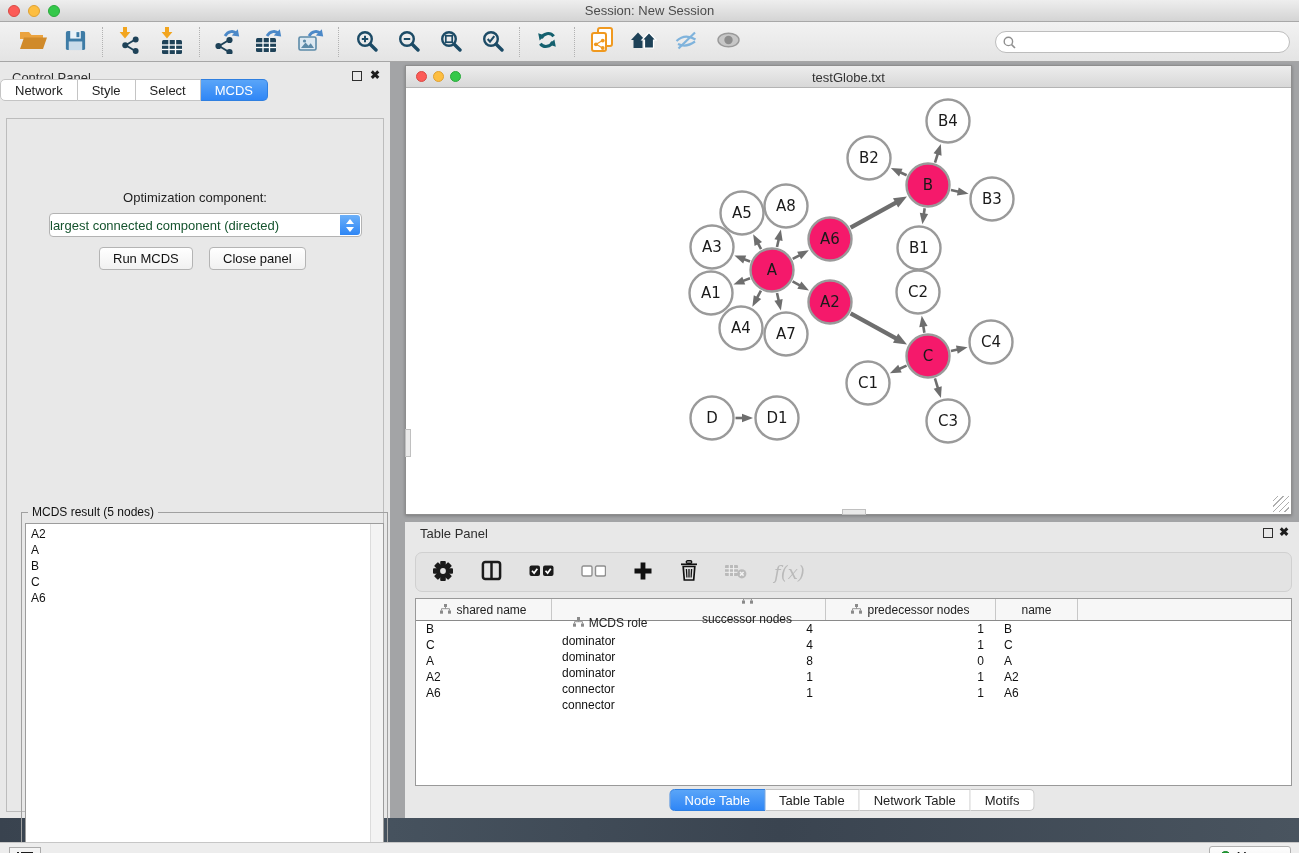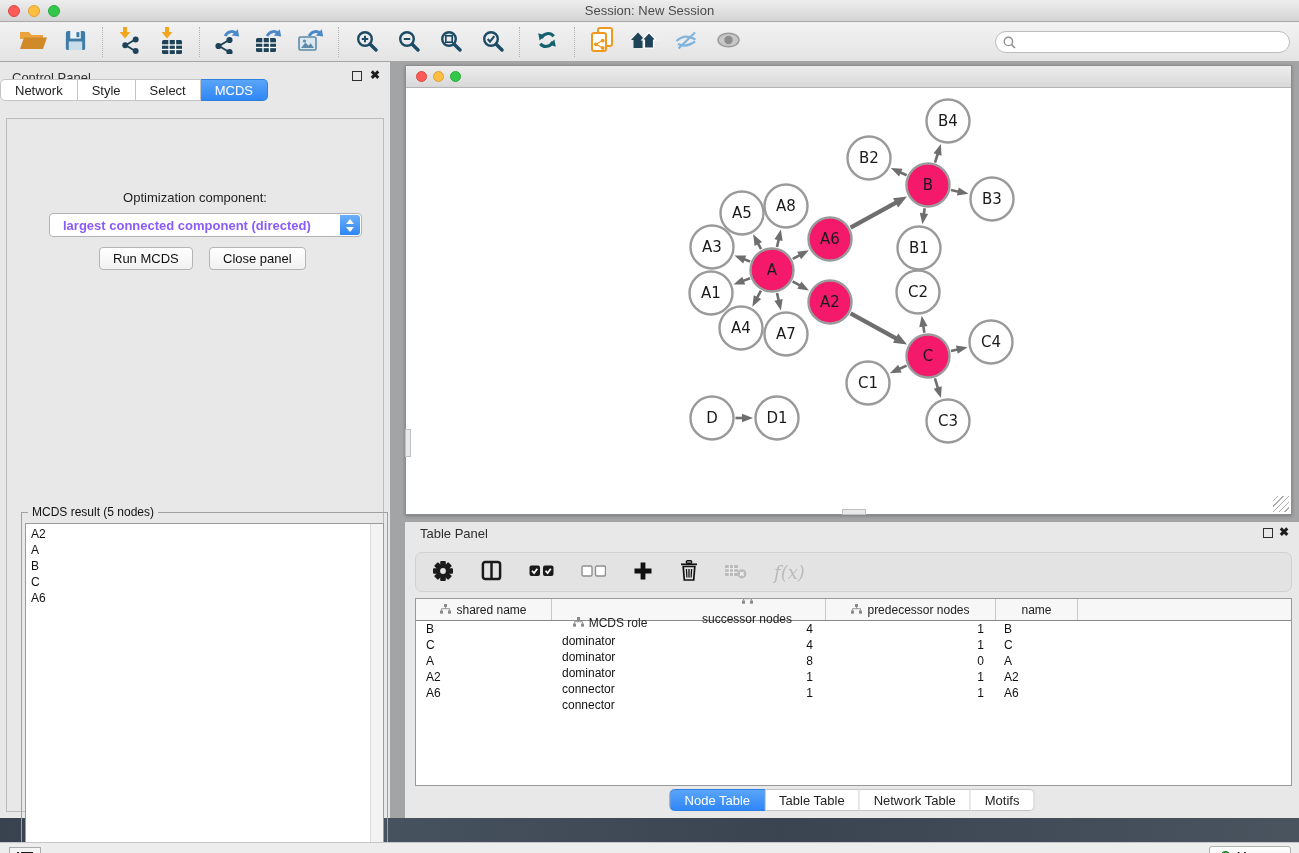--- a/index.html
+++ b/index.html
@@ -45,22 +45,22 @@
   .tabbar { position:absolute; top:17px; left:0; width:100%; display:flex; }
   .tab { height:22px; line-height:21px; padding:0 14px; font-size:13px; background:#fff;
     border:1px solid #c4c4c4; border-left:none; color:#222; }
   .tab:first-child { border-left:1px solid #c4c4c4; border-radius:5px 0 0 5px; }
   .tab:last-child { border-radius:0 5px 5px 0; }
   .tab.selected { background:linear-gradient(#5aa5f8,#2f86f6); border-color:#2f7fe0; color:#fff; }
   .cp-body { position:absolute; left:6px; top:56px; width:378px; height:694px;
     border:1px solid #bcbcbc; background:#e8e8e8; }
   .opt-label { position:absolute; left:0; right:0; top:71px; text-align:center; font-size:13px; color:#1f1f1f; }
   .criterion { position:absolute; left:42px; top:94px; width:313px; height:24px; background:#fff;
-    border:1px solid #b3b3b3; border-radius:4px; font-size:13px; color:#8b5cf6;
-    display:flex; align-items:center; padding-left:13px;font-weight:bold; }
+    border:1px solid #b3b3b3; border-radius:4px; font-size:13px; color:#14532d;
+    display:flex; align-items:center; padding-left:0; }
   .criterion .spin { position:absolute; right:1px; top:1px; bottom:1px; width:20px;
     background:linear-gradient(#6cb0f9,#2e86f5); border-radius:0 3px 3px 0;
     display:flex; flex-direction:column; align-items:center; justify-content:center; gap:3px; }
   .arr-up { width:0; height:0; border-left:4px solid transparent; border-right:4px solid transparent; border-bottom:5px solid #fff; }
   .arr-dn { width:0; height:0; border-left:4px solid transparent; border-right:4px solid transparent; border-top:5px solid #fff; }
   .btn { position:absolute; height:23px; background:linear-gradient(#ffffff,#f1f1f1);
     border:1px solid #b4b4b4; border-radius:4px; font-size:13px; color:#111;
     font-family:"Liberation Sans",sans-serif; padding:0 13px; }
   .run-btn { left:92px; top:128px; }
   .closep-btn { left:202px; top:128px; }
@@ -347,20 +347,21 @@
   </div>
 </div>
 
 <div class="net-window">
   <div class="net-titlebar">
     <div class="lights net">
       <div class="light red"></div>
       <div class="light yellow"></div>
       <div class="light green"></div>
     </div>
+    <div class="title">testGlobe.txt</div>
   </div>
   <div class="net-canvas">
     <svg id="graph-svg" width="884" height="426">
         <g>
           <line x1="343.01111376974586" y1="190.29089152944007" x2="334.87801045099513" y2="193.3574714692969" stroke="#6e6e6e" stroke-width="2.6"></line>
           <polygon points="326.456734873451,196.53270652312503 335.2676286653296,188.7219350767034 338.2311813822359,196.58179228241124" fill="#6e6e6e"></polygon>
         </g>
         <g>
           <line x1="343.0569662434018" y1="173.58850372663738" x2="335.81362187096767" y2="170.81188838387095" stroke="#6e6e6e" stroke-width="2.6"></line>
           <polygon points="327.4099068152492,167.59046427917886 339.184445354428,167.60602671446725 336.17778285671545,175.44949409980444" fill="#6e6e6e"></polygon>

